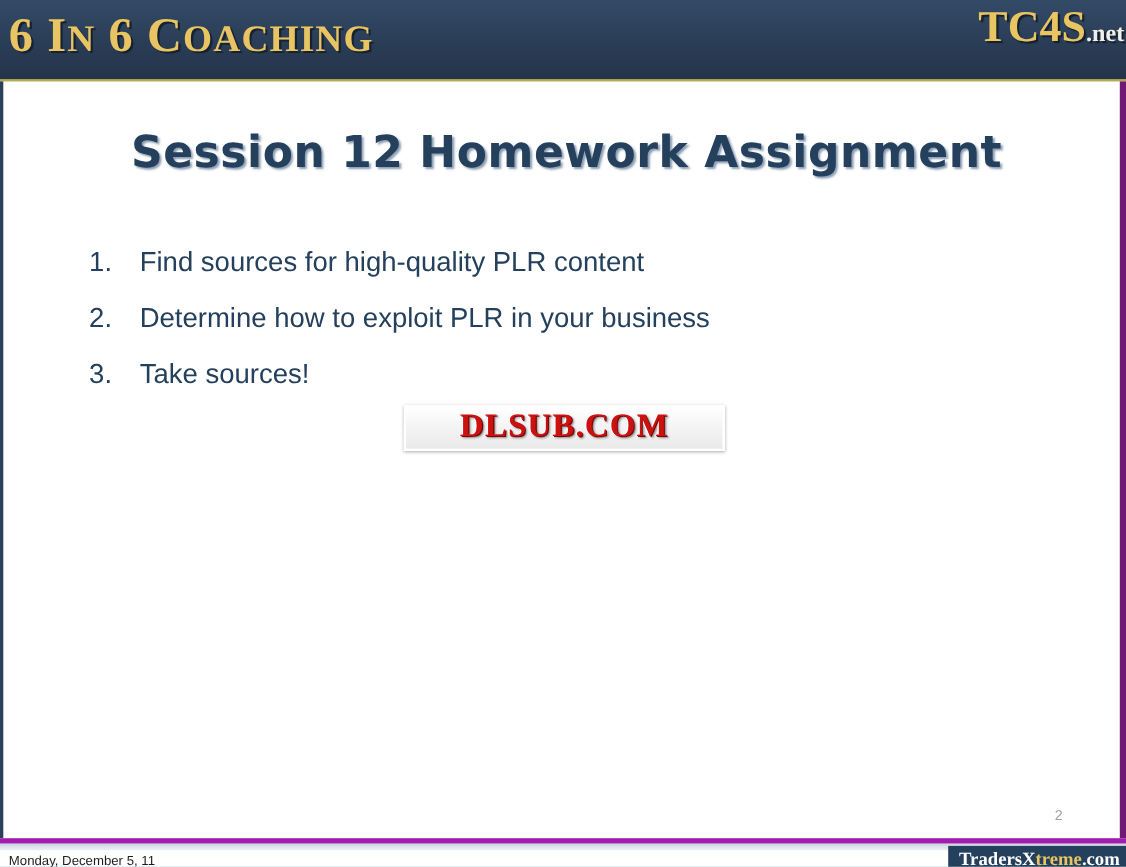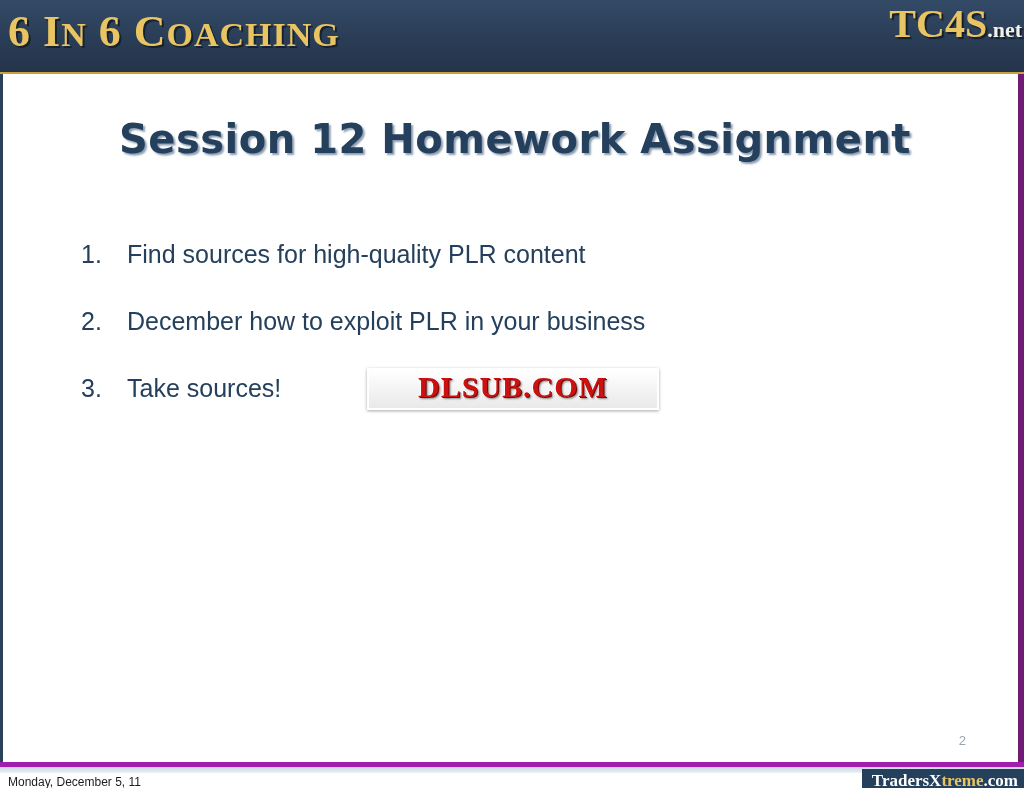--- a/index.html
+++ b/index.html
@@ -109,21 +109,20 @@
     color: #24405c;
     font-family: "Liberation Sans", sans-serif;
   }
   .bullet-num {
     width: 46px;
     flex: 0 0 46px;
     color: #24405c;
   }
   .bullet-text {
     color: #24405c;
-    margin-top: 16px;
   }
 
   
   .watermark {
     position: absolute;
     left: 364px;
     top: 294px;
     width: 288px;
     height: 38px;
     background: linear-gradient(180deg, #ffffff 0%, #e9e9e9 100%);
@@ -219,21 +218,21 @@
 
     <div class="slide-title">Session 12 Homework Assignment</div>
 
     <div class="bullets">
       <div class="bullet-row">
         <span class="bullet-num">1.</span>
         <span class="bullet-text">Find sources for high-quality PLR content</span>
       </div>
       <div class="bullet-row">
         <span class="bullet-num">2.</span>
-        <span class="bullet-text">December how to exploit PLR in your business</span>
+        <span class="bullet-text">Determine how to exploit PLR in your business</span>
       </div>
       <div class="bullet-row">
         <span class="bullet-num">3.</span>
         <span class="bullet-text">Take sources!</span>
       </div>
     </div>
 
     <div class="watermark">
       <span class="watermark-text">DLSUB.COM</span>
     </div>

